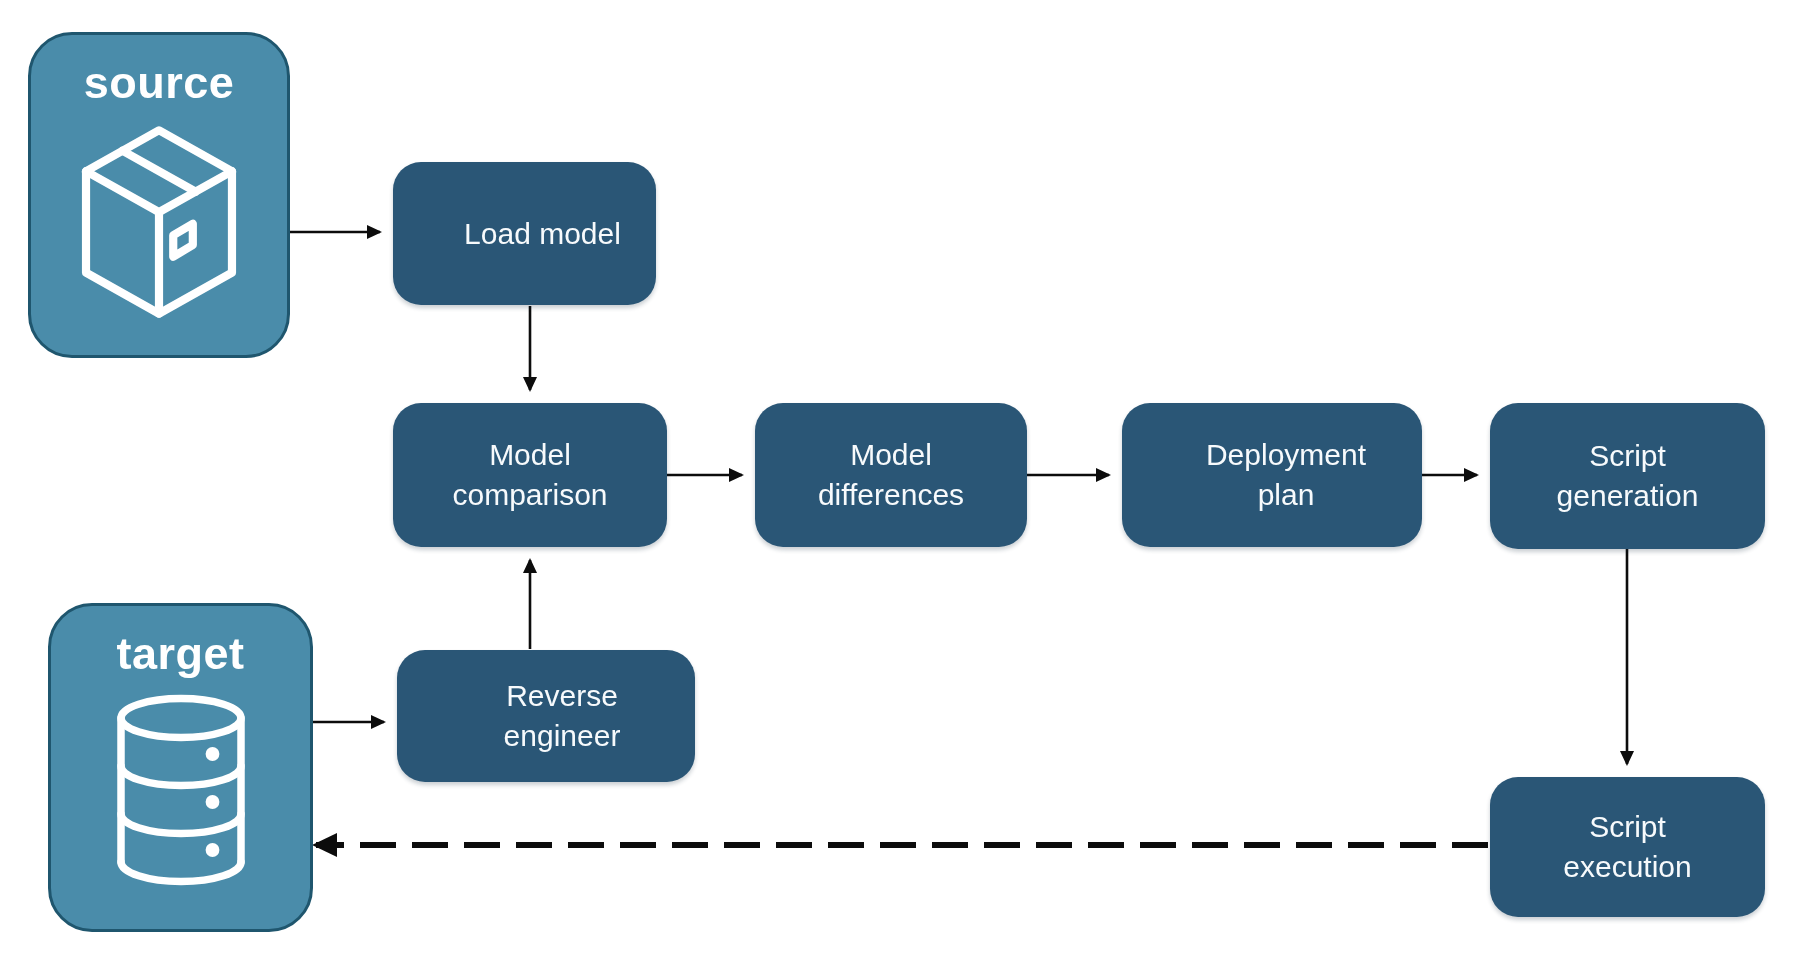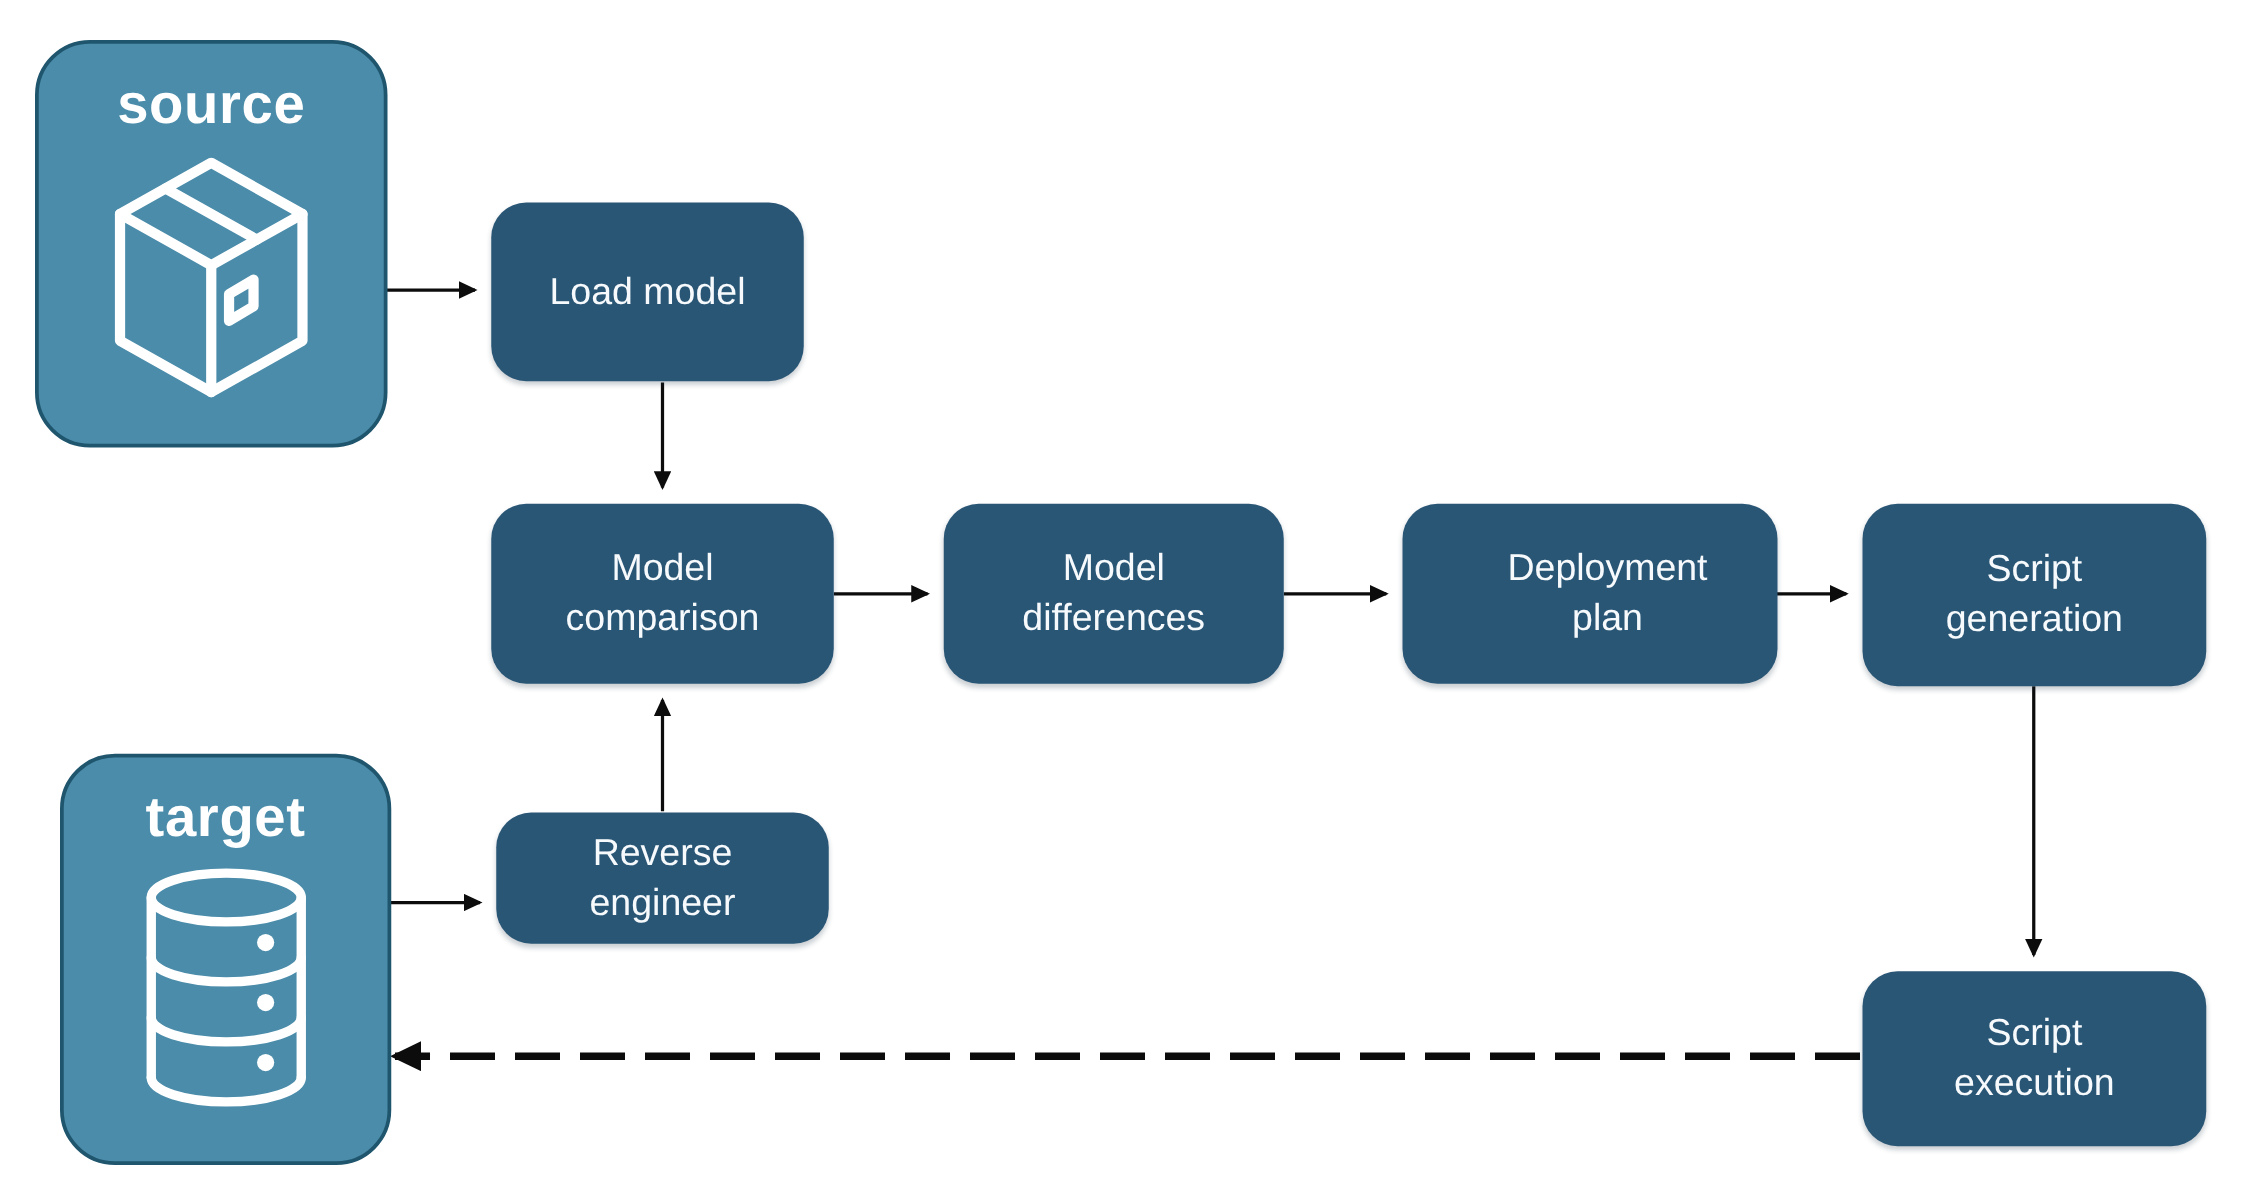--- a/index.html
+++ b/index.html
@@ -18,38 +18,38 @@
     position:absolute;
     background:#2a5676;
     border-radius:28px;
     color:#f7fafc;
     display:flex;align-items:center;justify-content:center;
     text-align:center;
     font-size:30px;line-height:1.33;
     white-space:pre-line;
     box-shadow:0 3px 4px rgba(20,40,60,.22);
   }
-  .n-load  {left:393px; top:162px; width:250px; height:143px;}
+  .n-load  {left:393px; top:162px; width:227px; height:143px;padding-left:36px;}
   .n-comp  {left:393px; top:403px; width:274px; height:144px;}
   .n-diff  {left:755px; top:403px; width:272px; height:144px;}
   .n-dep   {left:1122px;top:403px; width:272px; height:144px;padding-left:28px;}
   .n-gen   {left:1490px;top:403px; width:275px; height:146px;}
-  .n-rev   {left:397px; top:650px; width:266px; height:105px;}
+  .n-rev   {left:397px; top:650px; width:266px; height:132px;padding-left:32px;}
   .n-exec  {left:1490px;top:777px; width:275px; height:140px;}
 
   
   .bignode{
     position:absolute;
     background:#4a8caa;
     border:3px solid #1f566e;
     border-radius:44px;
     box-sizing:border-box;
     display:flex;flex-direction:column;align-items:center;
   }
-  .bn-source{left:28px; top:32px;  width:282px; height:326px;}
+  .bn-source{left:28px; top:32px;  width:262px; height:326px;}
   .bn-target{left:48px; top:603px; width:265px; height:329px;}
   .bignode-label{
     color:#ffffff;font-weight:700;font-size:45px;
     margin-top:22px;letter-spacing:.5px;
   }
   .bn-icon{margin-top:14px;}
   .bn-icon svg{display:block;}
   .stroke-ico{fill:none;stroke:#ffffff;stroke-linejoin:round;stroke-linecap:round;}
 </style>
 </head>

